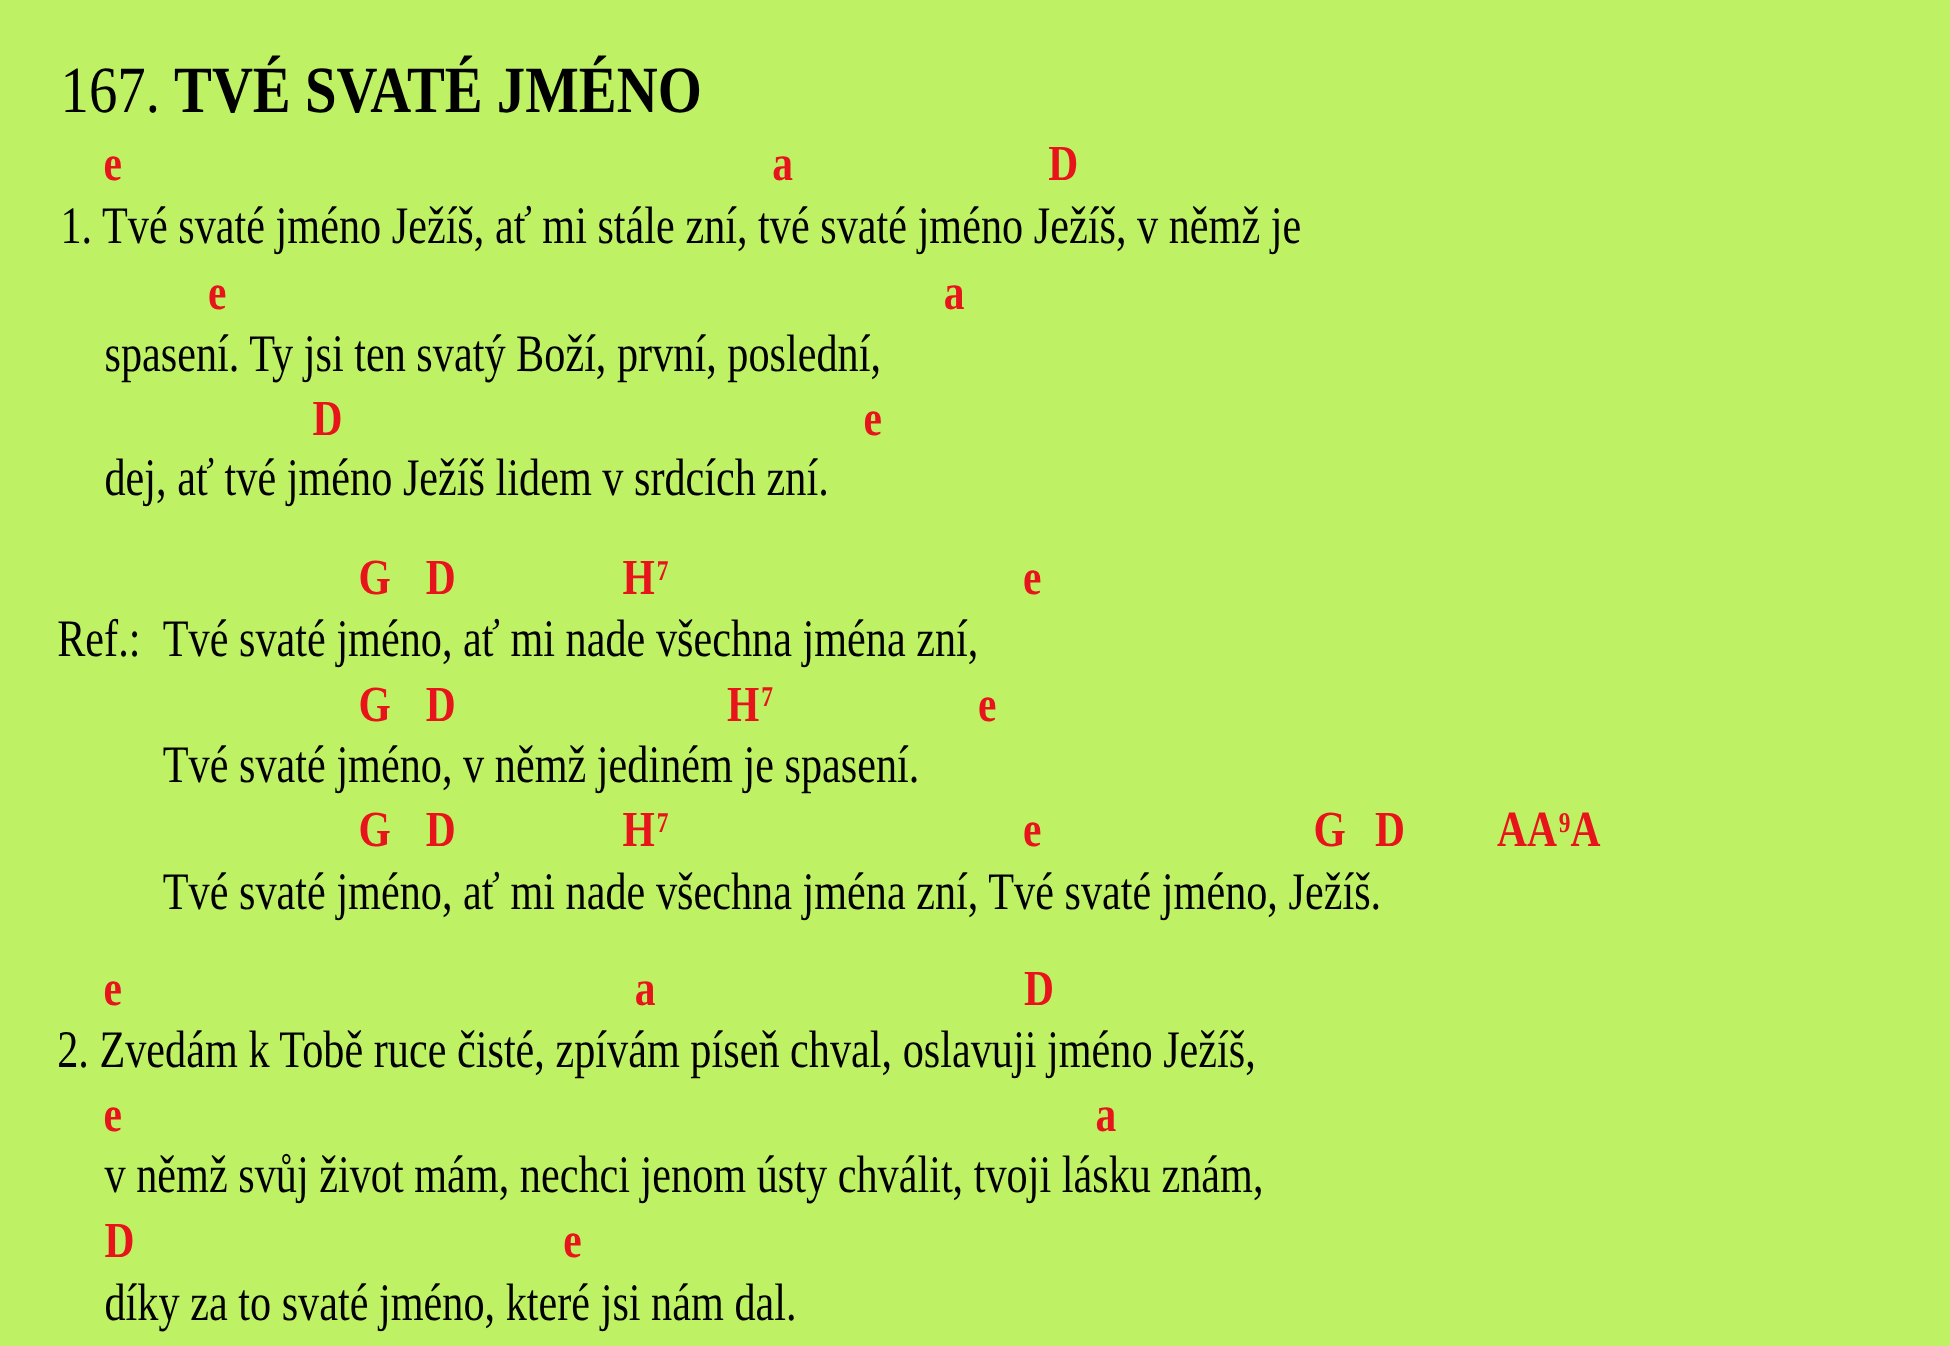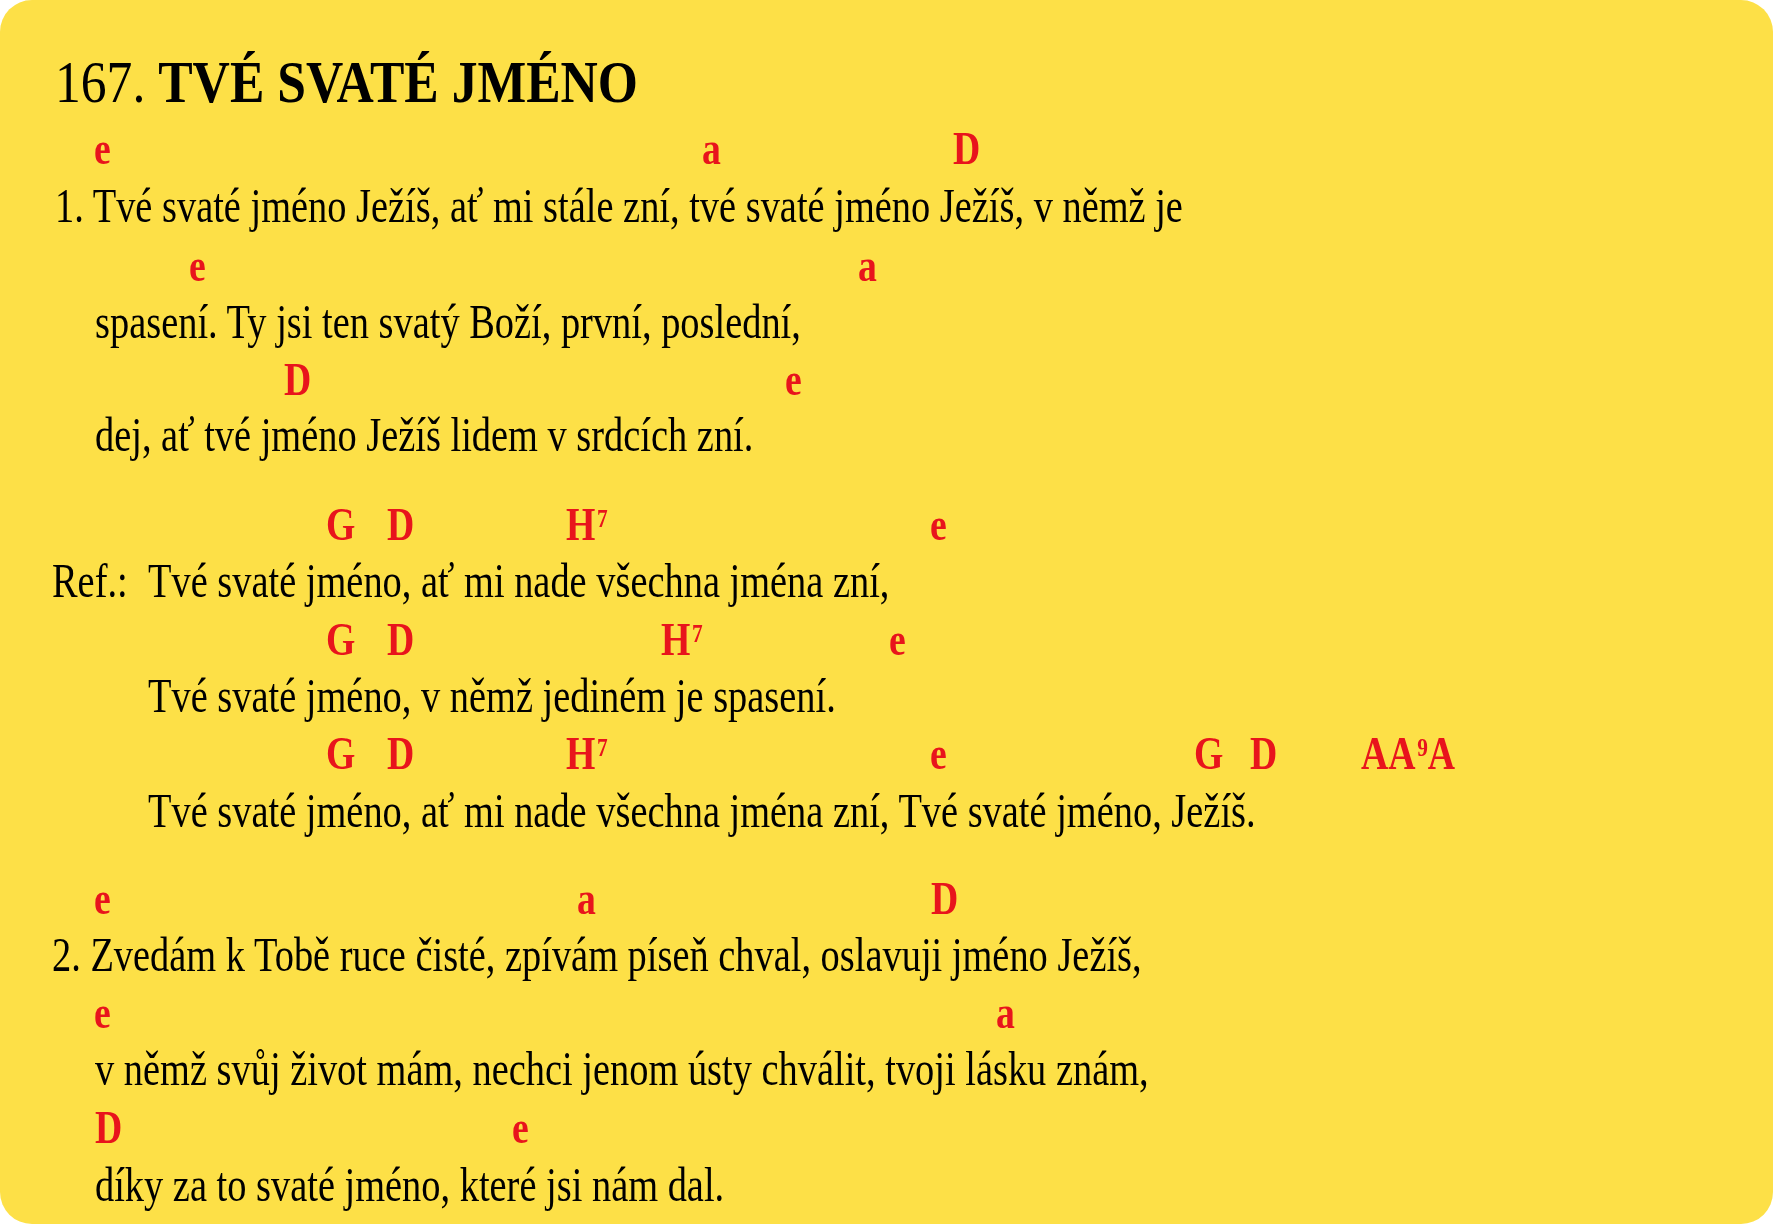--- a/index.html
+++ b/index.html
@@ -1,17 +1,17 @@
 <!DOCTYPE html>
 <html><head>
 <meta charset="utf-8">
 <style>
   html, body { margin: 0; padding: 0; background: #ffffff; }
   body { width: 1773px; height: 1224px; position: relative; overflow: hidden; }
-  .page { position: absolute; left: 0; top: 0; width: 1773px; height: 1224px; background: #fde047; border-radius: 32px; }
+  .page { position: absolute; left: 0; top: 0; width: 1773px; height: 1224px; background: #bef264; }
   .ln {
     position: absolute;
     white-space: nowrap;
     font-family: "Liberation Serif", "DejaVu Serif", serif;
     color: #000000;
     transform-origin: 0 0;
   }
   .lyric { font-size: 48px; line-height: 48px; transform: scaleX(0.80); }
   .title-line { font-size: 60px; line-height: 60px; transform: scaleX(0.86); }
   .title-line .num { font-weight: normal; }

